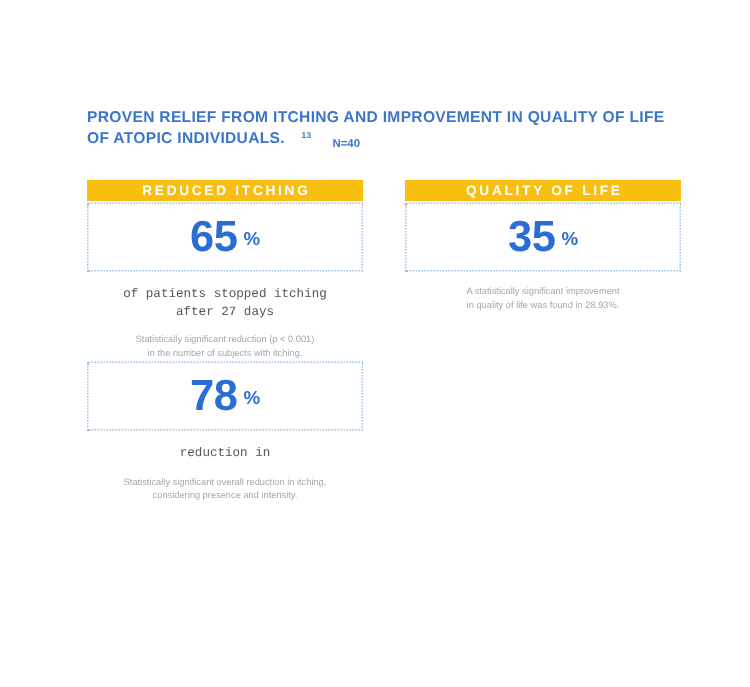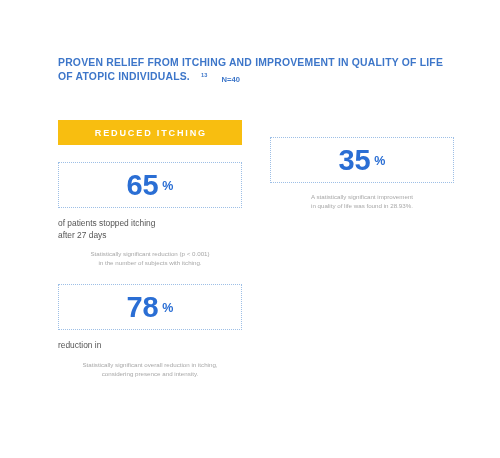--- a/index.html
+++ b/index.html
@@ -19,21 +19,21 @@
     position: relative;
     width: 500px;
     height: 458px;
     box-sizing: border-box;
   }
 
   
   .headline {
     position: absolute;
     left: 58px;
-    top: 56px;
+    top: 72px;
     width: 396px;
     color: #3d76c9;
     font-weight: bold;
     font-size: 10.4px;
     line-height: 13.5px;
     letter-spacing: 0.02em;
   }
   .headline-line {
     display: block;
     white-space: nowrap;
@@ -68,35 +68,35 @@
     display: flex;
     justify-content: space-between;
   }
   .column {
     width: 184px;
   }
 
   
   .banner {
     background: #f8be10;
-    height: 25px;
+    height: 14px;
     display: flex;
     align-items: center;
     justify-content: center;
     color: #ffffff;
     font-size: 9.1px;
     font-weight: bold;
     letter-spacing: 0.2em;
     text-indent: 0.2em;
     box-sizing: border-box;
   }
 
   
   .stat-block {
-    margin-top: 17px;
+    margin-top: 1px;
   }
   .stat-block.second {
   }
   .stat-box {
     border: 1px dotted #9dbfe6;
     height: 46px;
     display: flex;
     align-items: center;
     justify-content: center;
     box-sizing: border-box;
@@ -112,24 +112,26 @@
     color: #2a6ed4;
     font-weight: bold;
     font-size: 12.5px;
     margin-left: 4px;
     position: relative;
     top: 1px;
   }
 
   .stat-label {
     margin-top: 10px;
+    text-align: center;
     color: #555555;
     font-size: 8.4px;
     line-height: 11.6px;
     font-weight: normal;
+    font-family: Liberation Mono, monospace;
   }
   .stat-note {
     margin-top: 9px;
     text-align: center;
     color: #a7a7a7;
     font-size: 6.2px;
     line-height: 8.6px;
   }
   .stat-note.wide {
     width: 250px;
@@ -183,20 +185,21 @@
         <div class="stat-note wide">
           <div class="nowrap">Statistically significant overall reduction in itching,</div>
           <div class="nowrap">considering presence and intensity.</div>
         </div>
       </div>
 
     </div>
 
     <div class="column">
 
+      <div class="banner">QUALITY OF LIFE</div>
 
       <div class="stat-block">
         <div class="stat-box">
           <span class="stat-value">35</span>
           <span class="stat-unit">%</span>
         </div>
         <div class="stat-label">
         </div>
         <div class="stat-note">
           <div class="nowrap">A statistically significant improvement</div>

